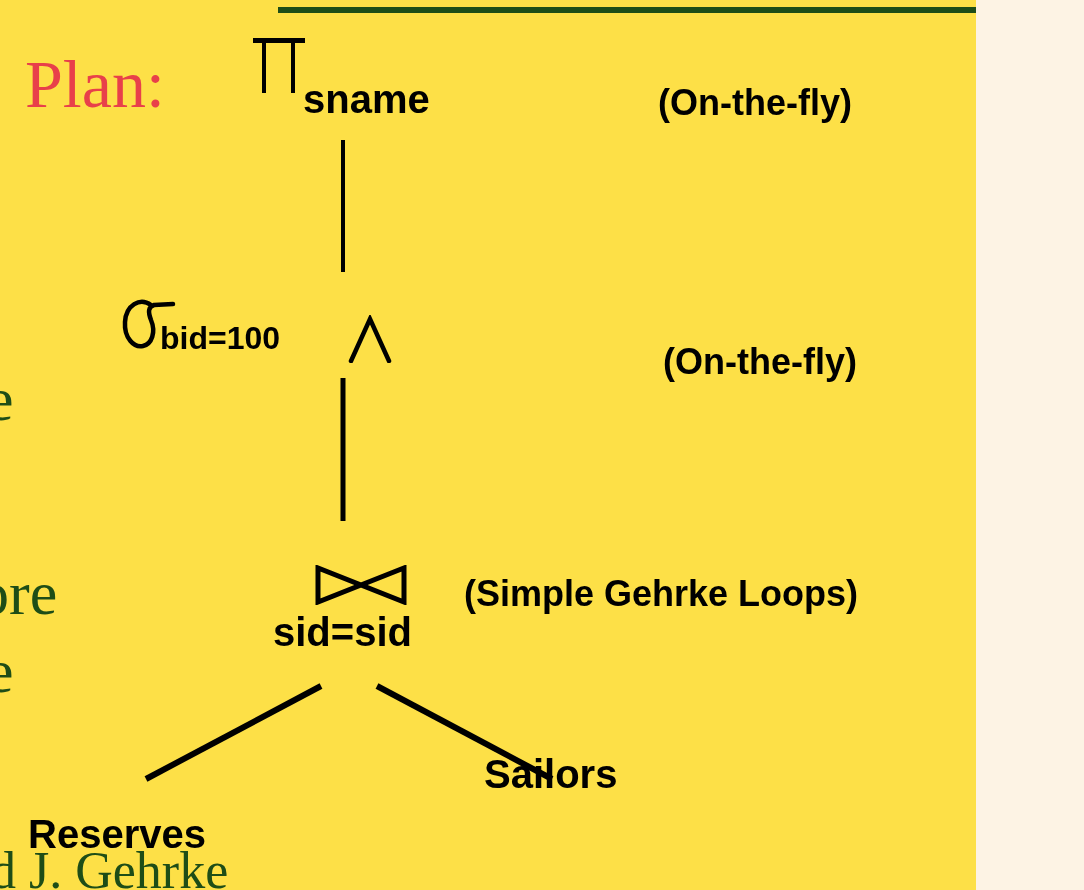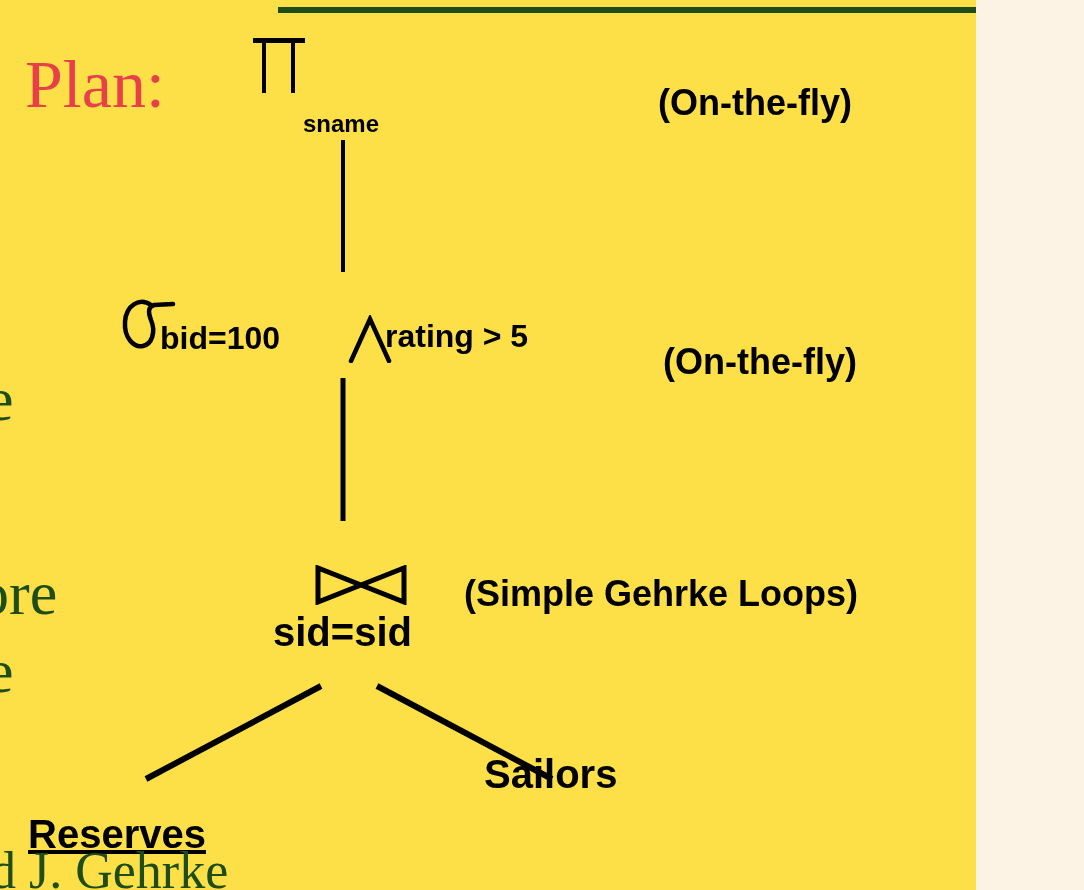--- a/index.html
+++ b/index.html
@@ -91,21 +91,21 @@
     top: 297px;
     width: 46px;
     height: 48px;
   }
 
   
   .sub-label {
     font-weight: bold;
     color: #000;
   }
-  .lbl-sname   { left: 303px; top: 77px;  font-size: 24px; margin-top: 33px; }
+  .lbl-sname   { left: 303px; top: 77px;  font-size: 40px; }
   .lbl-bid     { left: 148px; top: 320px; font-size: 32px; margin-left: 12px; }
   .lbl-rating  { left: 385px; top: 318px; font-size: 32px; }
   .lbl-sidsid  { left: 273px; top: 610px; font-size: 40px; }
 
   
   .method {
     font-weight: bold;
     font-size: 36px;
     color: #000;
     margin-top: 28px;
@@ -113,21 +113,21 @@
   .m-top    { left: 658px; top: 54px; }
   .m-mid    { left: 663px; top: 313px; }
   .m-join   { left: 464px; top: 545px; }
 
   
   .relation {
     font-weight: bold;
     font-size: 40px;
     color: #000;
   }
-  .rel-reserves { left: 28px;  top: 812px; text-decoration: underline; }
+  .rel-reserves { left: 28px;  top: 812px; }
   .rel-sailors  { left: 484px; top: 752px; }
 
   
   .green-frag {
     font-family: "Liberation Serif", serif;
     font-size: 62px;
     color: #1e4d17;
     line-height: 1;
   }
   .frag-1 { left: -14px; top: 368px; }
@@ -185,21 +185,20 @@
       <path d="M 33 9 C 22 1, 8 9, 7 26 C 6 42, 16 52, 25 50 C 34 48, 38 36, 33 24
                C 30 16, 30 11, 36 9 L 55 8" fill="none" stroke="#000" stroke-width="4.5" stroke-linecap="round" stroke-linejoin="round"></path>
     </svg>
   </div>
   <div class="abs sub-label lbl-bid">bid=100</div>
   <div class="abs and-glyph">
     <svg width="46" height="48" viewBox="0 0 46 48">
       <path d="M 4 46 L 23 4 L 42 46" fill="none" stroke="#000" stroke-width="4.5" stroke-linecap="round" stroke-linejoin="miter"></path>
     </svg>
   </div>
-  <div class="abs sub-label lbl-rating">rating &gt; 5</div>
   <div class="abs method m-mid">(On-the-fly)</div>
 
   <div class="abs join-glyph">
     <svg width="92" height="40" viewBox="0 0 92 40">
       <path d="M 3 3 L 3 37 L 89 3 L 89 37 Z" fill="none" stroke="#000" stroke-width="5" stroke-linejoin="miter"></path>
     </svg>
   </div>
   <div class="abs sub-label lbl-sidsid">sid=sid</div>
   <div class="abs method m-join">(Simple Gehrke Loops)</div>
 

